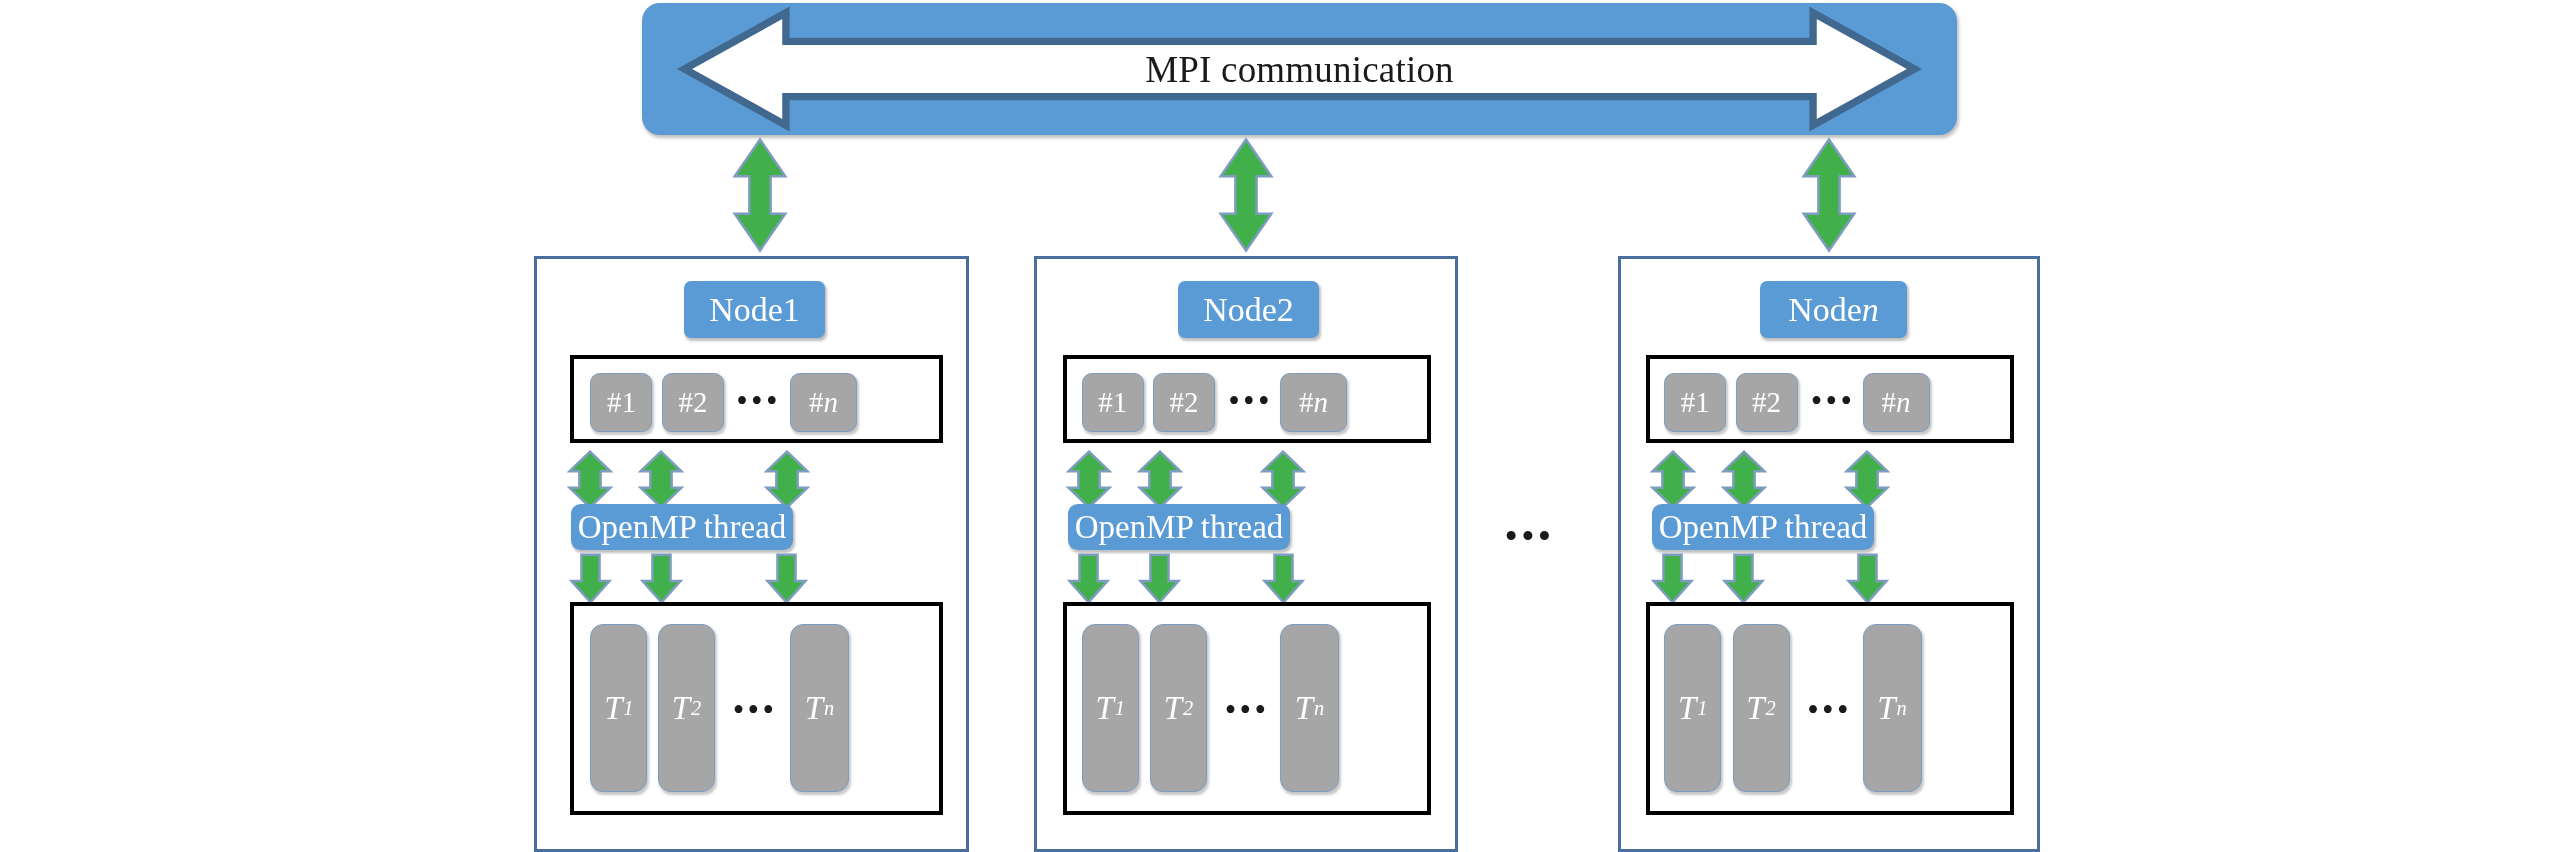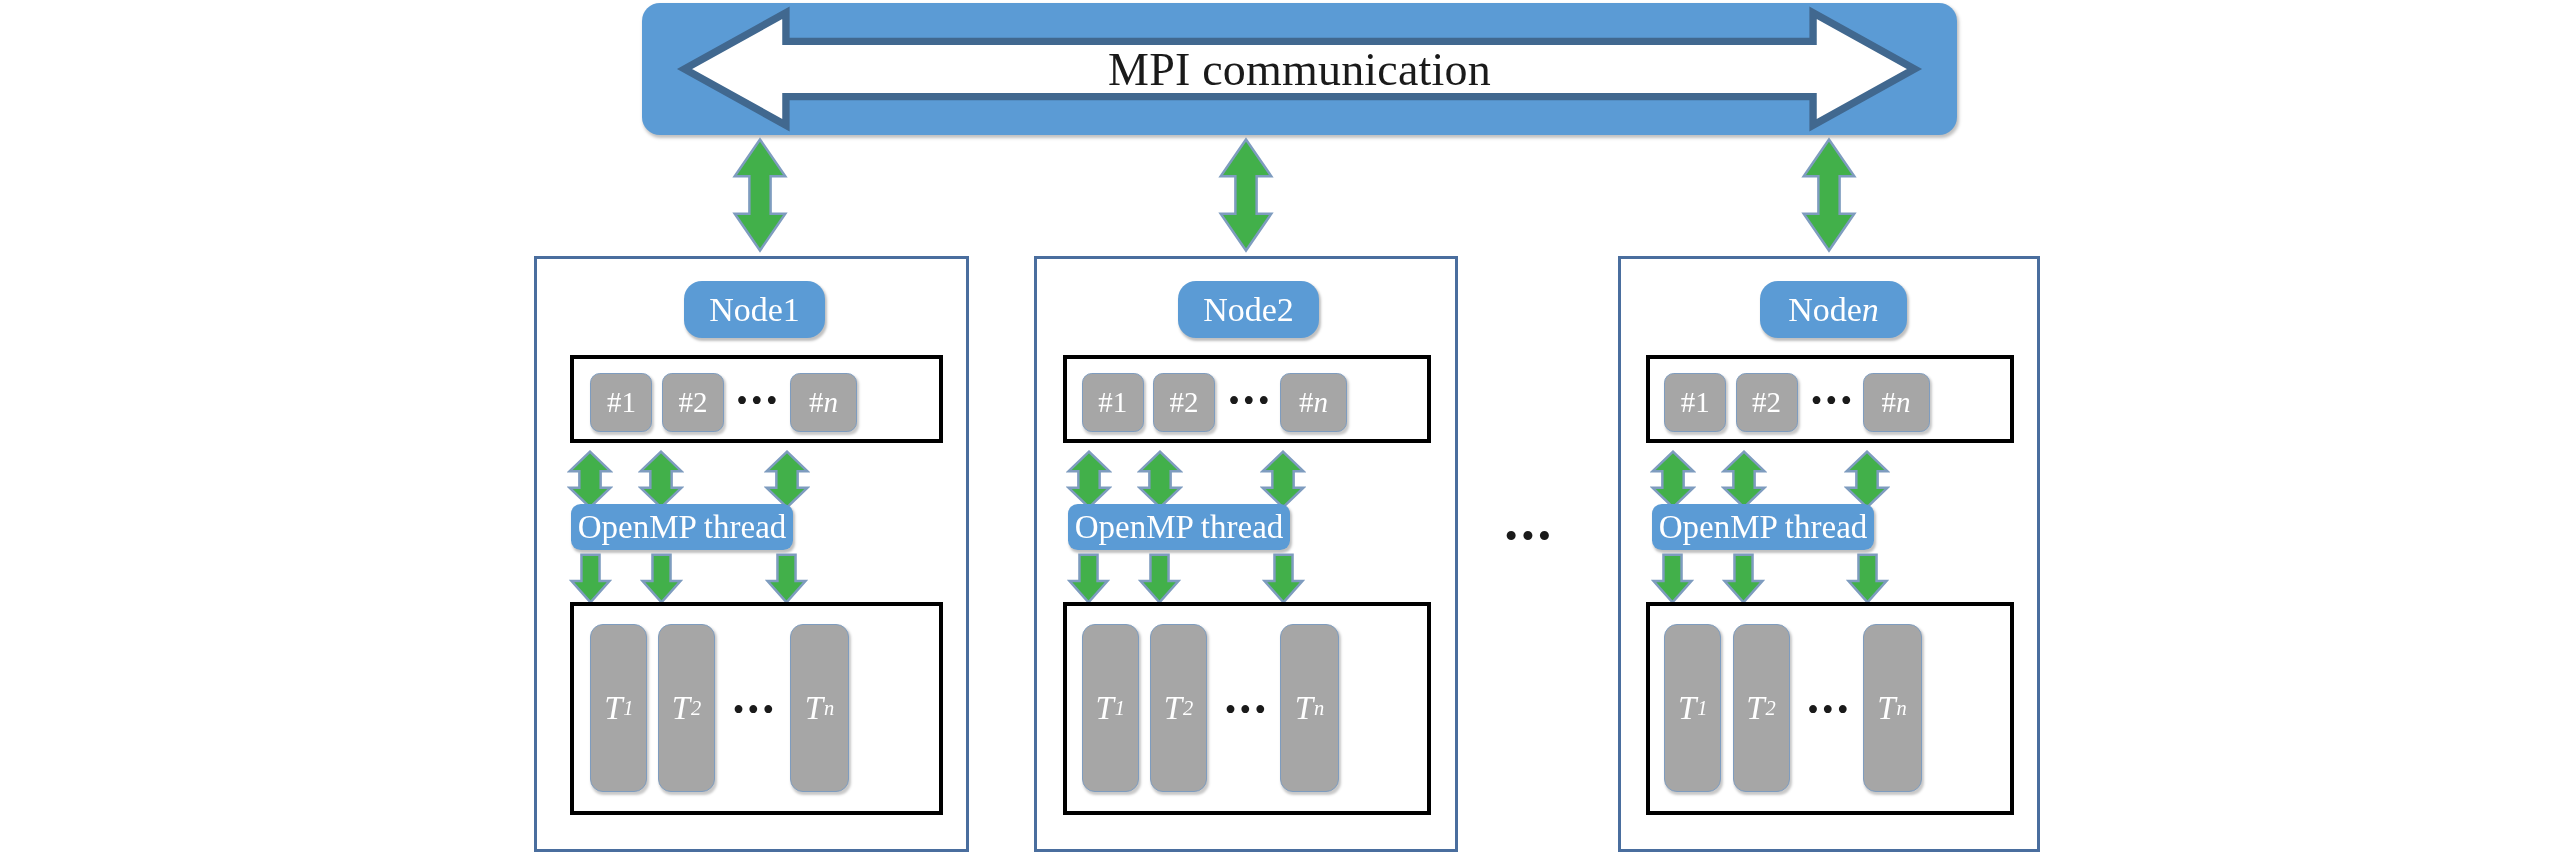--- a/index.html
+++ b/index.html
@@ -38,38 +38,38 @@
   }
   .mpi-label {
     position: absolute;
     left: 0;
     top: 0;
     width: 100%;
     height: 100%;
     display: flex;
     align-items: center;
     justify-content: center;
-    font-size: 46px;
+    font-size: 37px;
     color: #1a1a1a;
     letter-spacing: 0.2px;
     white-space: nowrap;
   }
 
   
   .node-panel {
     position: absolute;
     box-sizing: border-box;
     border: 3.3px solid #4A6E9E;
     background: #ffffff;
   }
 
   .node-title {
     position: absolute;
     background: #5B9BD5;
-    border-radius: 18px;
+    border-radius: 7px;
     box-shadow: 1.6px 2.5px 2.5px rgba(0,0,0,0.25);
     color: #ffffff;
     font-size: 34px;
     display: flex;
     align-items: center;
     justify-content: center;
     white-space: nowrap;
     line-height: 1;
   }
   .node-title i { font-style: italic; }

